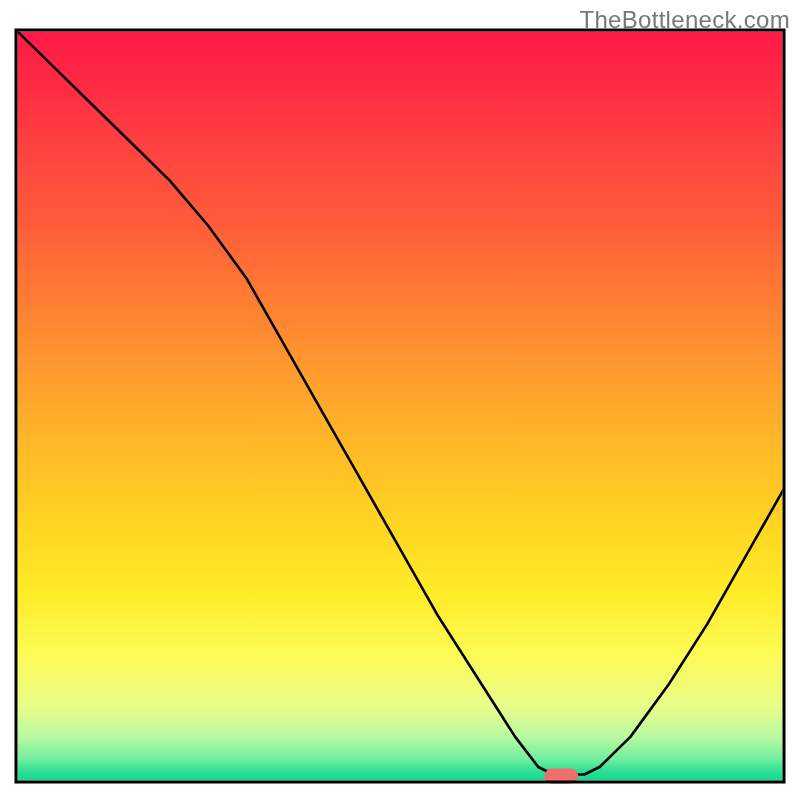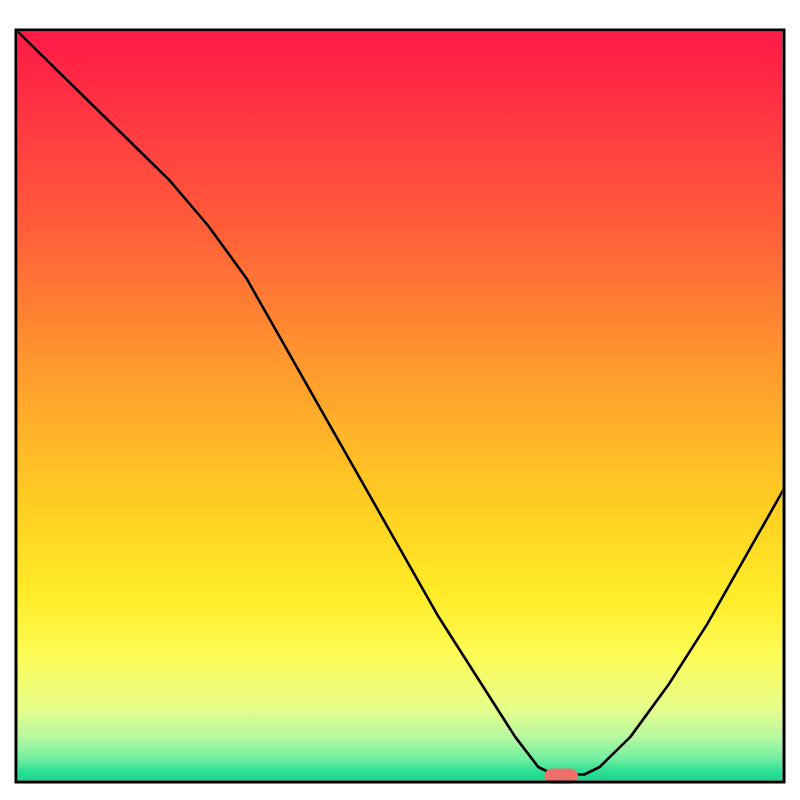--- a/index.html
+++ b/index.html
@@ -31,20 +31,21 @@
     left: 0;
     width: 800px;
     height: 800px;
   }
 </style>
 </head>
 <body>
 
 <div class="stage">
 
+  <div class="watermark">TheBottleneck.com</div>
 
   <svg class="chart" viewBox="0 0 800 800">
     <defs>
       <linearGradient id="bg-grad" x1="0" y1="0" x2="0" y2="1">
           <stop offset="0%" stop-color="#ff1a46"></stop>
           <stop offset="7.000000000000001%" stop-color="#ff2a44"></stop>
           <stop offset="15%" stop-color="#ff4040"></stop>
           <stop offset="25%" stop-color="#ff5a3a"></stop>
           <stop offset="35%" stop-color="#ff7a34"></stop>
           <stop offset="45%" stop-color="#ff9a2e"></stop>

